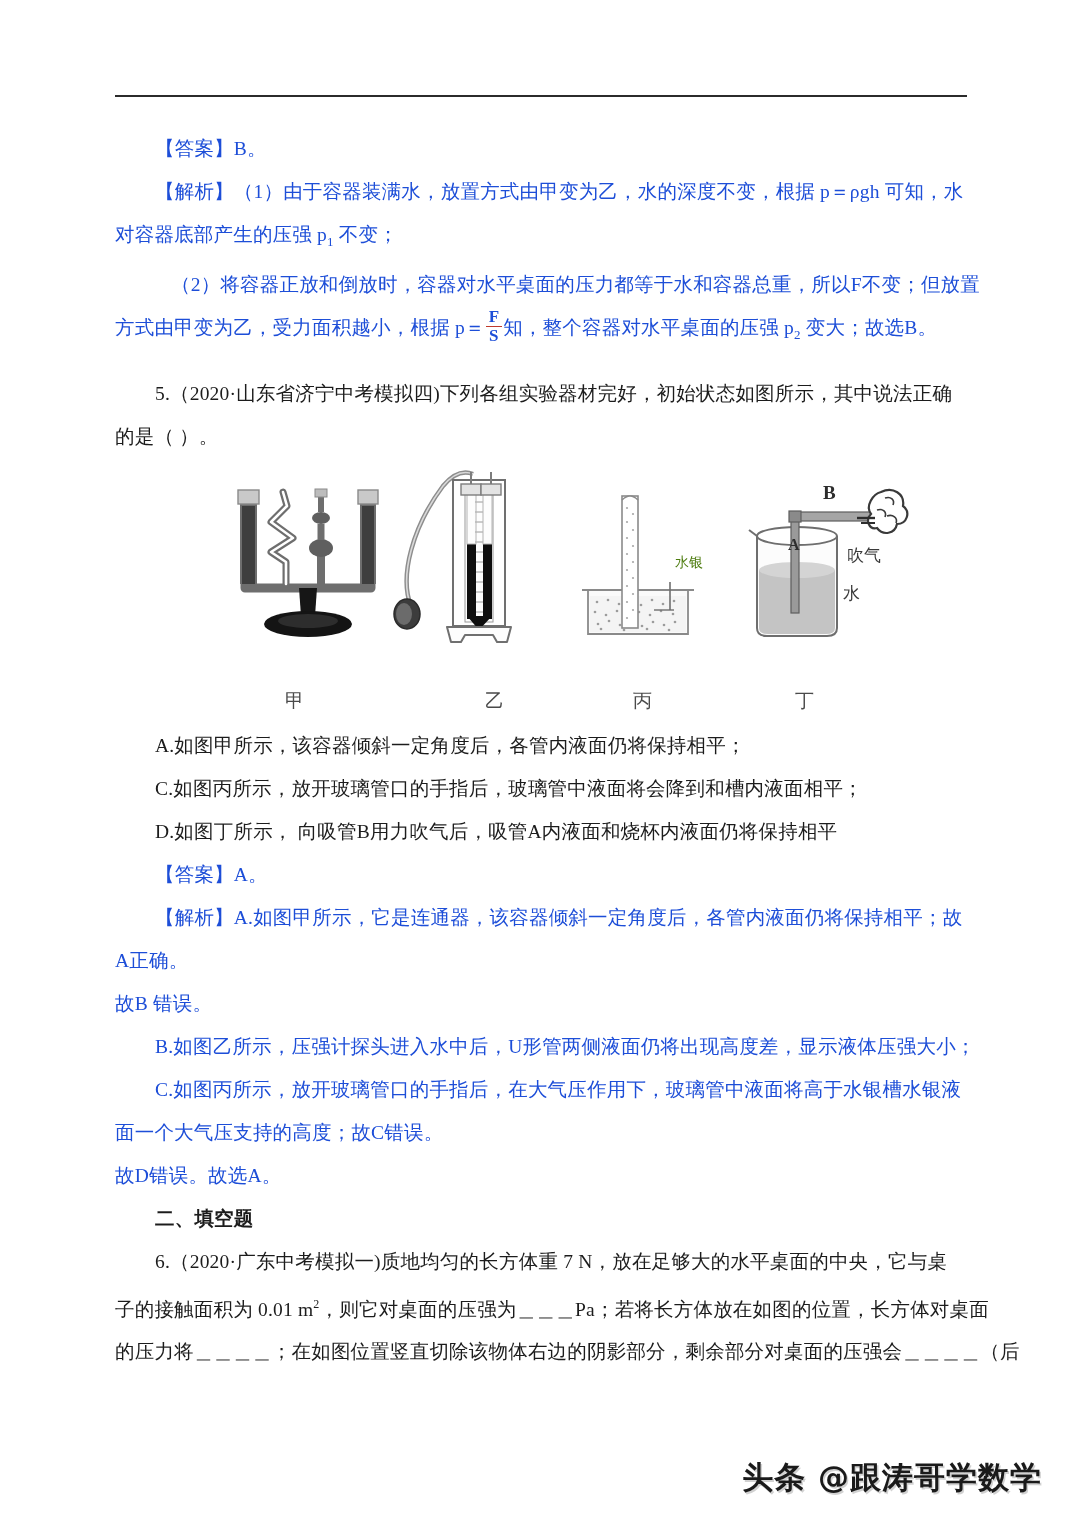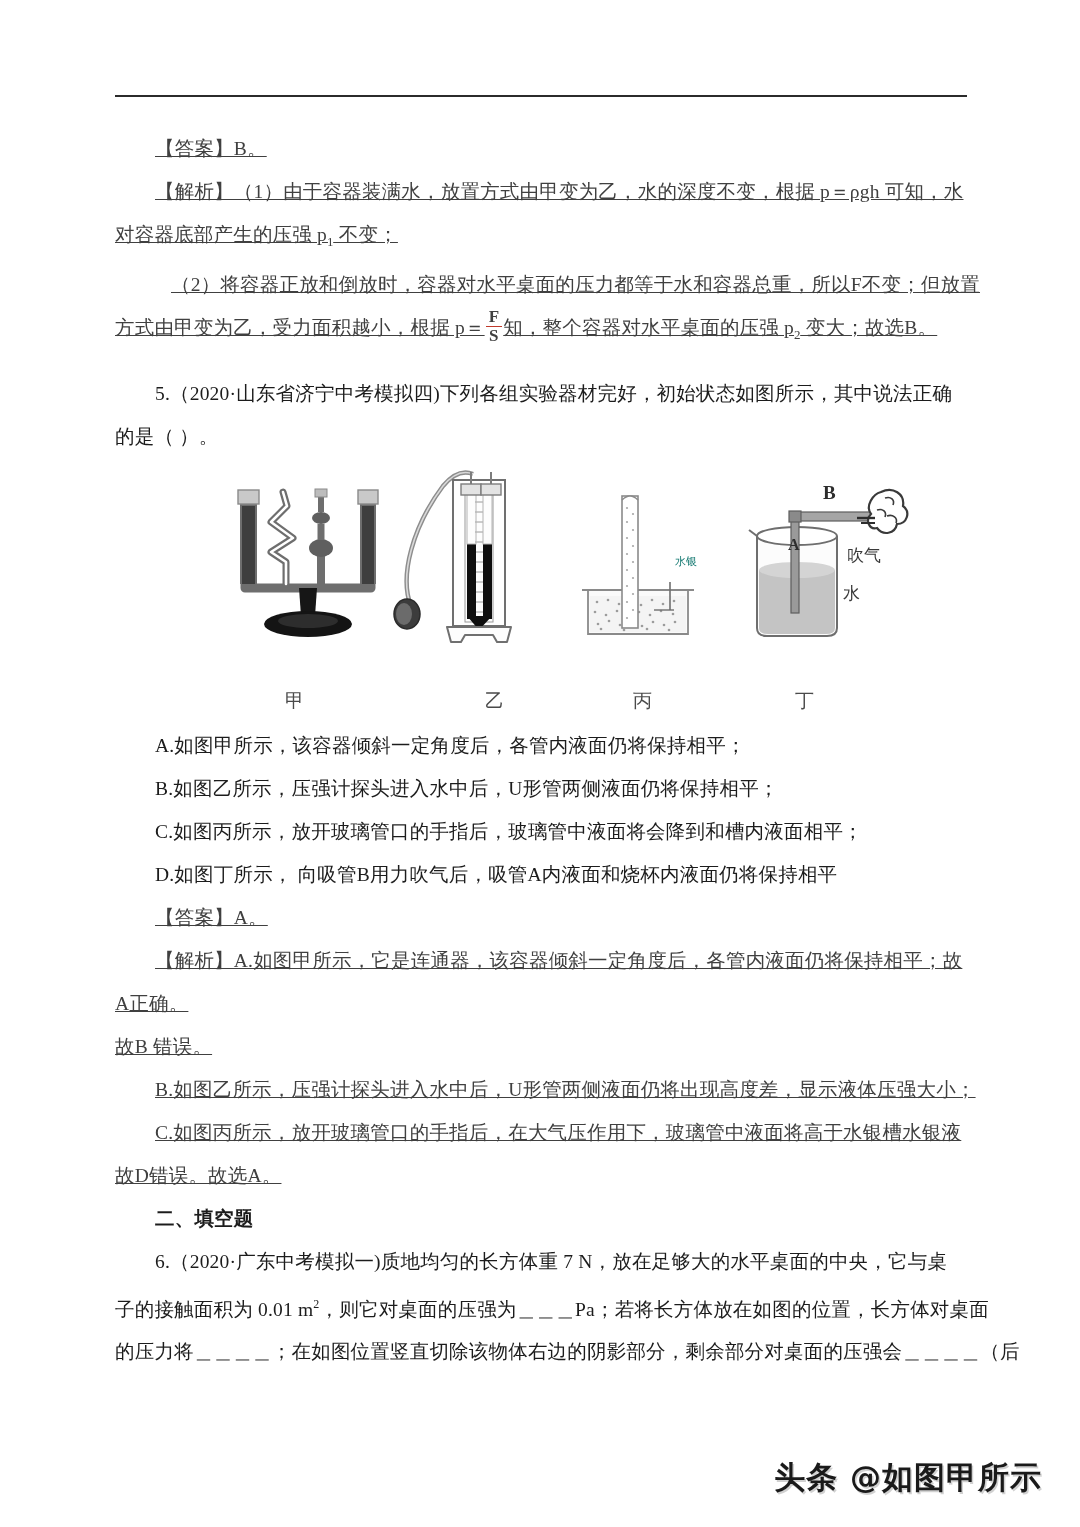--- a/index.html
+++ b/index.html
@@ -31,22 +31,21 @@
     margin: 0 0 30px 0;
   }
   .line {
     font-size: 19.5px;
     line-height: 43px;
     color: #1c1c1c;
     letter-spacing: 0.2px;
     white-space: nowrap;
   }
   .red {
-    color: #404040;
-    text-decoration: underline;
+    color: #1d4ed8;
   }
   .ind1 { text-indent: 40px; }
   .ind2 { text-indent: 56px; }
   .ind-opt { text-indent: 40px; font-family: Liberation Serif, serif; }
   .sub {
     font-size: 13px;
     vertical-align: sub;
   }
   .lat {
     font-family: "Liberation Serif", serif;
@@ -98,22 +97,22 @@
   .jia { left: 108px; top: 12px; width: 170px; height: 165px; }
 
   
   .yi { left: 272px; top: 0px; width: 150px; height: 185px; }
 
   
   .bing { left: 455px; top: 22px; width: 175px; height: 160px; }
   .lbl-shuiyin {
     position: absolute;
     left: 105px; top: 68px;
-    font-size: 11px;
-    color: #0f766e;
+    font-size: 14px;
+    color: #4d7c0f;
     font-family: "Liberation Sans", sans-serif;
   }
 
   
   .ding { left: 620px; top: 14px; width: 185px; height: 170px; }
   .lbl-B {
     position: absolute;
     left: 88px; top: 4px;
     font-size: 19px; font-weight: bold;
     color: #2d2d2d;
@@ -354,36 +353,36 @@
     </div>
 
     <div class="fig-cap-row">
       <span class="fig-cap" style="left:170px;">甲</span>
       <span class="fig-cap" style="left:370px;">乙</span>
       <span class="fig-cap" style="left:518px;">丙</span>
       <span class="fig-cap" style="left:680px;">丁</span>
     </div>
 
     <div class="line ind-opt">A.如图甲所示，该容器倾斜一定角度后，各管内液面仍将保持相平；</div>
-    <div class="line ind-opt">B.如图乙所示，压强计探头进入水中后，U形管两侧液面仍将保持相平；</div>
     <div class="line ind-opt">C.如图丙所示，放开玻璃管口的手指后，玻璃管中液面将会降到和槽内液面相平；</div>
     <div class="line ind-opt">D.如图丁所示，  向吸管B用力吹气后，吸管A内液面和烧杯内液面仍将保持相平</div>
 
     <div class="line red ind1">【答案】A。</div>
     <div class="line red ind1">【解析】A.如图甲所示，它是连通器，该容器倾斜一定角度后，各管内液面仍将保持相平；故</div>
     <div class="line red">A正确。</div>
     <div class="line red">故B 错误。</div>
     <div class="line red ind1">B.如图乙所示，压强计探头进入水中后，U形管两侧液面仍将出现高度差，显示液体压强大小；</div>
     <div class="line red ind1">C.如图丙所示，放开玻璃管口的手指后，在大气压作用下，玻璃管中液面将高于水银槽水银液</div>
+    <div class="line red">面一个大气压支持的高度；故C错误。</div>
     <div class="line red">故D错误。故选A。</div>
 
     <div class="line ind1" style="font-weight:bold;">二、填空题</div>
 
     <div class="line ind1">6.（2020·广东中考模拟一)质地均匀的长方体重 7 N，放在足够大的水平桌面的中央，它与桌</div>
 
     <div class="line"><span>子的接触面积为 0.01 m</span><sup class="lat" style="font-size:12px;">2</sup><span>，则它对桌面的压强为</span><span class="blank">＿＿＿</span><span>Pa；若将长方体放在如图的位置，长方体对桌面</span></div>
 
     <div class="line"><span>的压力将</span><span class="blank">＿＿＿＿</span><span>；在如图位置竖直切除该物体右边的阴影部分，剩余部分对桌面的压强会</span><span class="blank">＿＿＿＿</span><span>（后</span></div>
 
   </div>
 
-  <div class="watermark">头条 @如图甲所示</div>
+  <div class="watermark">头条 @跟涛哥学数学</div>
 </div>
 
 </body></html>

